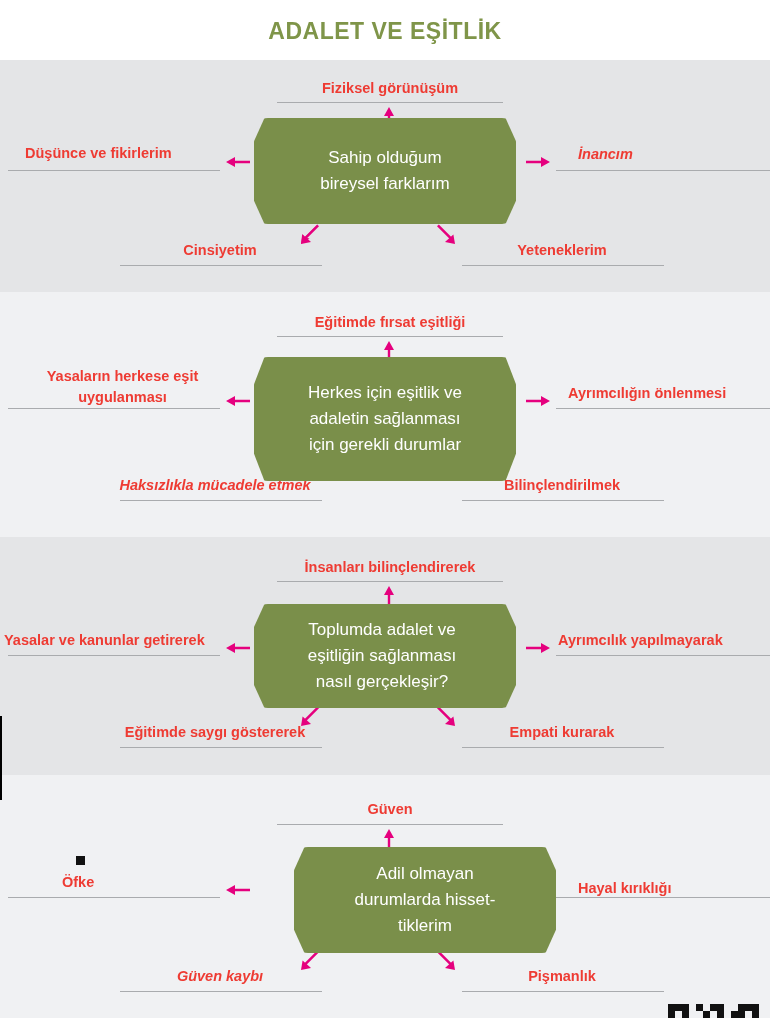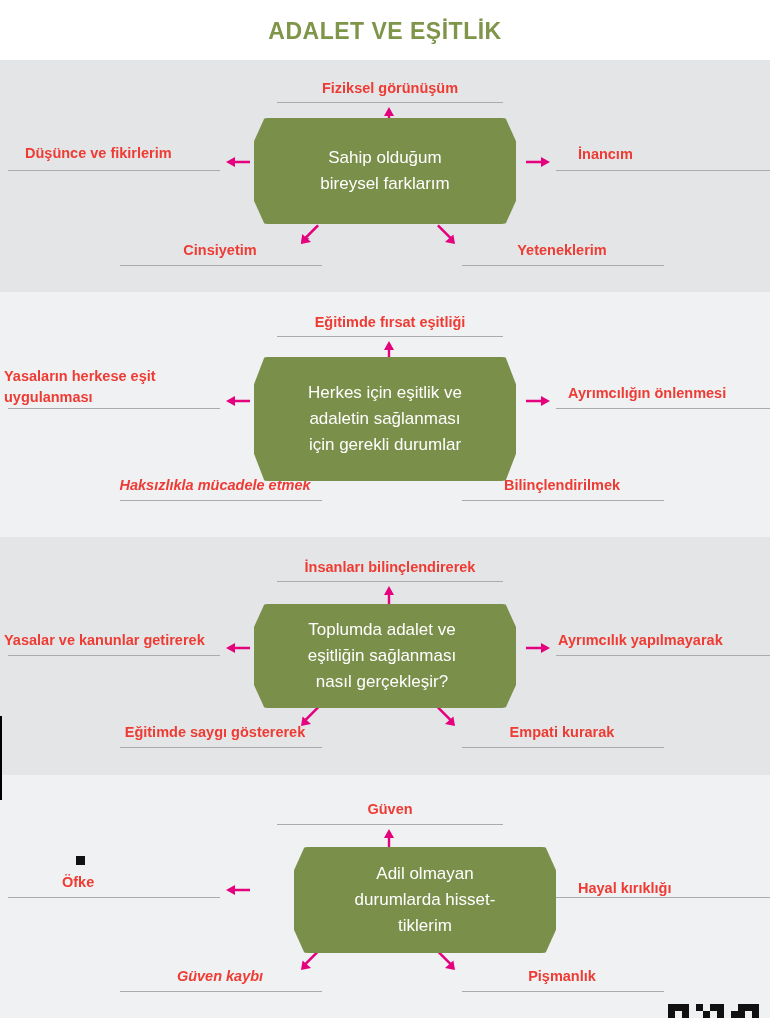--- a/index.html
+++ b/index.html
@@ -151,21 +151,21 @@
 </div>
 
 <div class="label left" style="top:143px; left:25px; width:195px;">Düşünce ve fikirlerim</div>
 <div class="rule" style="top:170px; left:8px; width:212px;"></div>
 <div class="arrow" style="top:155px; left:224px;">
   <svg width="26" height="14" viewBox="0 0 26 14">
       <path d="M2 7 L11 2 L11 5.8 L26 5.8 L26 8.2 L11 8.2 L11 12 Z" fill="#e5007e"></path>
     </svg>
 </div>
 
-<div class="label right" style="top:144px; left:578px; width:190px;">İnancım</div>
+<div class="label right" style="top:144px; left:578px; width:190px;font-style:italic;">İnancım</div>
 <div class="rule" style="top:170px; left:556px; width:214px;"></div>
 <div class="arrow" style="top:155px; left:526px;">
   <svg width="26" height="14" viewBox="0 0 26 14">
       <path d="M24 7 L15 12 L15 8.2 L0 8.2 L0 5.8 L15 5.8 L15 2 Z" fill="#e5007e"></path>
     </svg>
 </div>
 
 <div class="label center" style="top:240px; left:120px; width:200px;">Cinsiyetim</div>
 <div class="rule" style="top:265px; left:120px; width:202px;"></div>
 <div class="arrow" style="top:222px; left:298px;">
@@ -193,21 +193,21 @@
 <div class="band light" id="band-1"></div>
 
 <div class="label center" style="top:312px; left:285px; width:210px;">Eğitimde fırsat eşitliği</div>
 <div class="rule" style="top:336px; left:277px; width:226px;"></div>
 <div class="arrow" style="top:339px; left:382px;">
   <svg width="14" height="26" viewBox="0 0 14 26">
       <path d="M7 2 L12 11 L8.2 11 L8.2 26 L5.8 26 L5.8 11 L2 11 Z" fill="#e5007e"></path>
     </svg>
 </div>
 
-<div class="label left" style="top:366px; left:4px; width:205px;">Yasaların herkese eşit
+<div class="label left" style="top:366px; left:20px; width:205px;text-align:center;">Yasaların herkese eşit
 uygulanması</div>
 <div class="rule" style="top:408px; left:8px; width:212px;"></div>
 <div class="arrow" style="top:394px; left:224px;">
   <svg width="26" height="14" viewBox="0 0 26 14">
       <path d="M2 7 L11 2 L11 5.8 L26 5.8 L26 8.2 L11 8.2 L11 12 Z" fill="#e5007e"></path>
     </svg>
 </div>
 
 <div class="label right" style="top:383px; left:568px; width:200px;">Ayrımcılığın önlenmesi</div>
 <div class="rule" style="top:408px; left:556px; width:214px;"></div>

